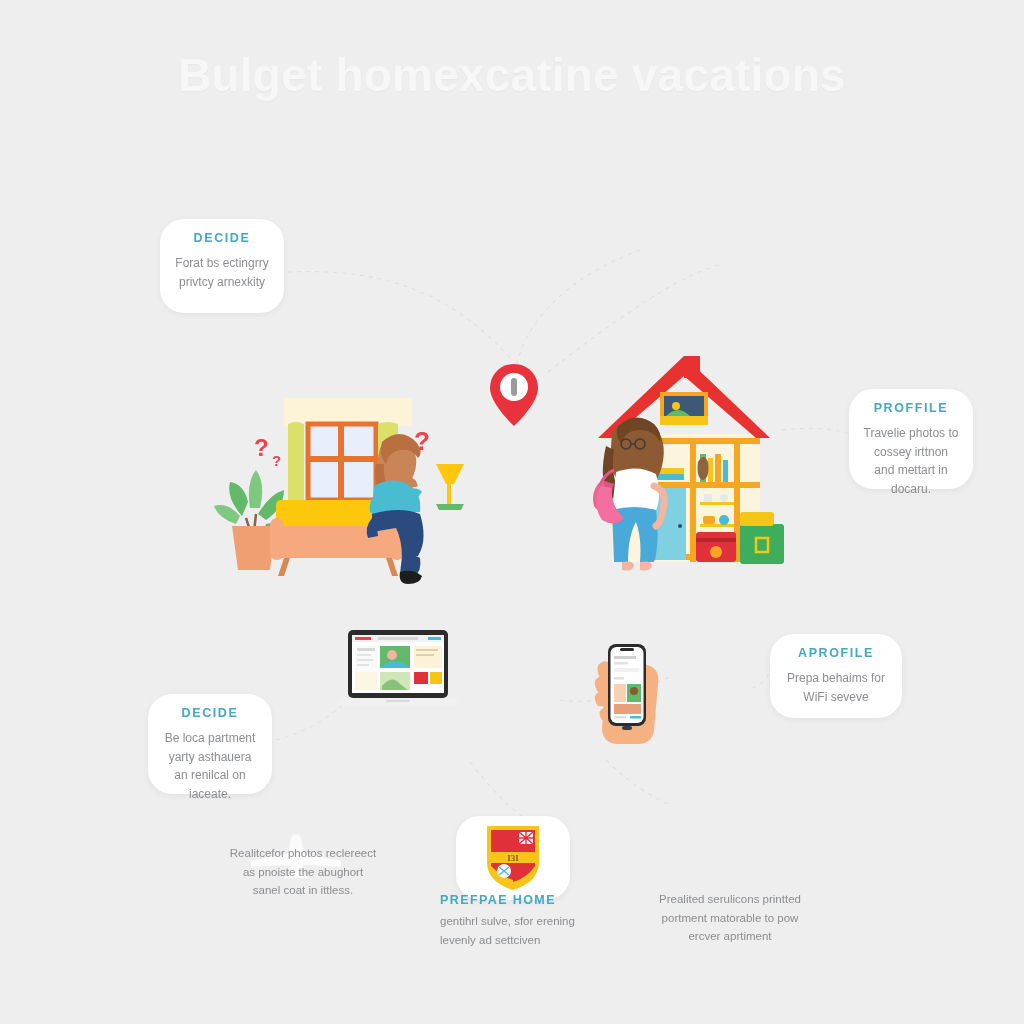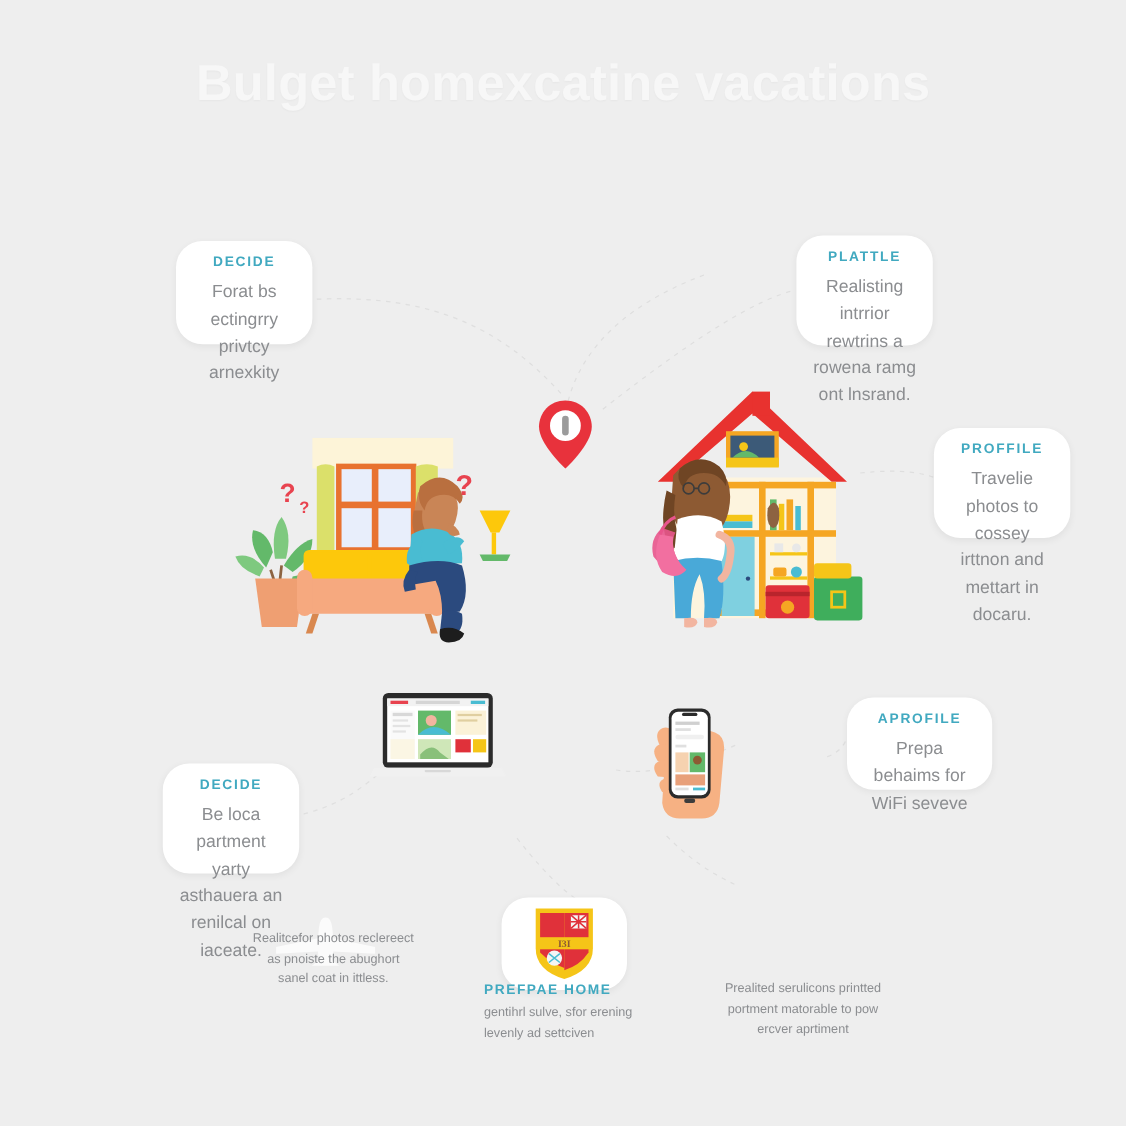--- a/index.html
+++ b/index.html
@@ -38,21 +38,21 @@
     color:#41a9c0;
     font-size:12.5px;
     font-weight:700;
     letter-spacing:1.6px;
     text-align:center;
     margin-bottom:9px;
     white-space:nowrap;
   }
   .card-body{
     color:#8b8d90;
-    font-size:16px;
+    font-size:12px;
     line-height:1.55;
     text-align:center;
   }
 
   
   #card-decide-top   {left:160px; top:219px; width:124px; height:94px;}
   #card-plattle      {left:724px; top:214px; width:124px; height:100px;}
   #card-proffile     {left:849px; top:389px; width:124px; height:100px;}
   #card-decide-bottom{left:148px; top:694px; width:124px; height:100px;}
   #card-aprofile     {left:770px; top:634px; width:132px; height:84px;}
@@ -312,24 +312,20 @@
     <path d="M36 10 l14 12 M50 10 l-14 12 M43 10 v12 M36 16 h14" stroke="#e0313a" stroke-width="1.4"></path>
     <circle cx="21" cy="49" r="7" fill="#f5f5f5"></circle>
     <path d="M16 45 l10 8 M26 45 l-10 8" stroke="#49bcd2" stroke-width="1.4"></path>
   </svg>
 
   <div class="card" id="card-decide-top">
     <div class="card-head">DECIDE</div>
     <div class="card-body">Forat bs ectingrry privtcy arnexkity</div>
   </div>
 
-  <div class="card" id="card-plattle">
-    <div class="card-head">PLATTLE</div>
-    <div class="card-body">Realisting intrrior rewtrins a rowena ramg ont lnsrand.</div>
-  </div>
 
   <div class="card" id="card-proffile">
     <div class="card-head">PROFFILE</div>
     <div class="card-body">Travelie photos to cossey irttnon and mettart in docaru.</div>
   </div>
 
   <div class="card" id="card-decide-bottom">
     <div class="card-head">DECIDE</div>
     <div class="card-body">Be loca partment yarty asthauera an renilcal on iaceate.</div>
   </div>

